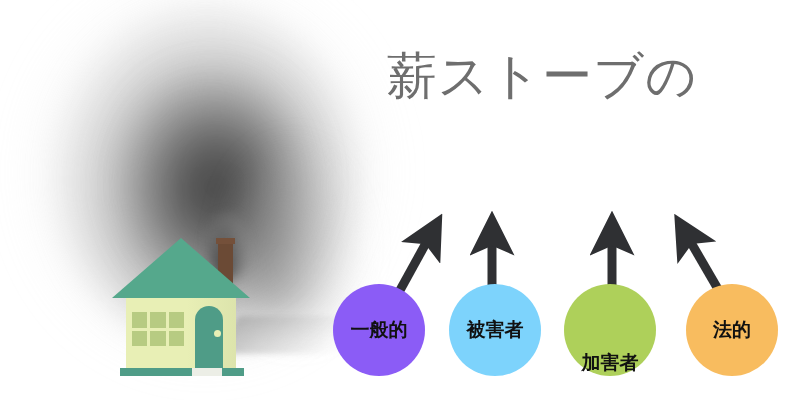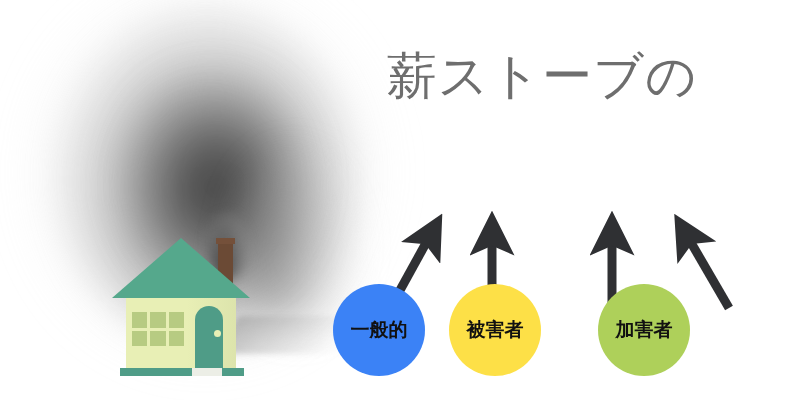--- a/index.html
+++ b/index.html
@@ -250,21 +250,21 @@
     justify-content: center;
     font-family: "DejaVu Sans", "Liberation Sans", sans-serif;
     font-size: 19px;
     font-weight: 700;
     color: #111111;
     letter-spacing: 0px;
     white-space: nowrap;
   }
   .c0 { left: 333px; top: 284px; }
   .c1 { left: 449px; top: 284px; }
-  .c2 { left: 598px; top: 284px; }
+  .c2 { left: 564px; top: 284px; align-items: flex-end; }
   .c3 { left: 686px; top: 284px; }
 </style>
 </head>
 <body>
 
 <div id="stage" style="background: rgb(255, 255, 255);">
 
   <div class="smoke-layer">
     <div class="smoke-blob smoke-halo"></div>
     <div class="smoke-blob smoke-main"></div>
@@ -303,23 +303,26 @@
       <marker id="ah" markerWidth="5" markerHeight="5" refX="2.4" refY="2.5" orient="auto" markerUnits="strokeWidth">
         <path d="M0,0 L5,2.5 L0,5 L1.1,2.5 Z" fill="#2f3033"></path>
       </marker>
     </defs>
     <line x1="388" y1="312" x2="431" y2="234" stroke="#2f3033" stroke-width="9" marker-end="url(#ah)"></line>
     <line x1="492" y1="312" x2="492" y2="234" stroke="#2f3033" stroke-width="9" marker-end="url(#ah)"></line>
     <line x1="612" y1="312" x2="612" y2="234" stroke="#2f3033" stroke-width="9" marker-end="url(#ah)"></line>
     <line x1="729" y1="308" x2="686" y2="234" stroke="#2f3033" stroke-width="9" marker-end="url(#ah)"></line>
   </svg>
 
-  <div class="circle c0" style="background: #3b82f6;">
+  <div class="circle c0" style="background: #8b5cf6;">
     <span>一般的</span>
   </div>
-  <div class="circle c1" style="background: #fde047;">
+  <div class="circle c1" style="background: #7dd3fc;">
     <span>被害者</span>
   </div>
   <div class="circle c2" style="background: rgb(174, 208, 90);">
     <span>加害者</span>
   </div>
+  <div class="circle c3" style="background: rgb(248, 188, 95);">
+    <span>法的</span>
+  </div>
 
 </div>
 
 </body></html>

